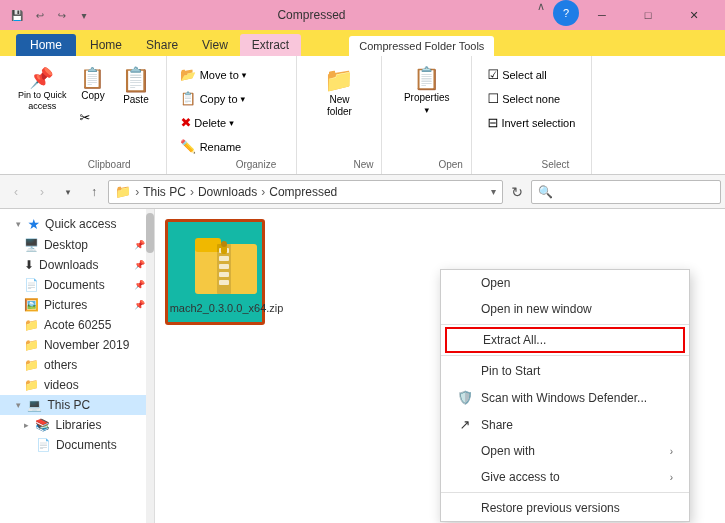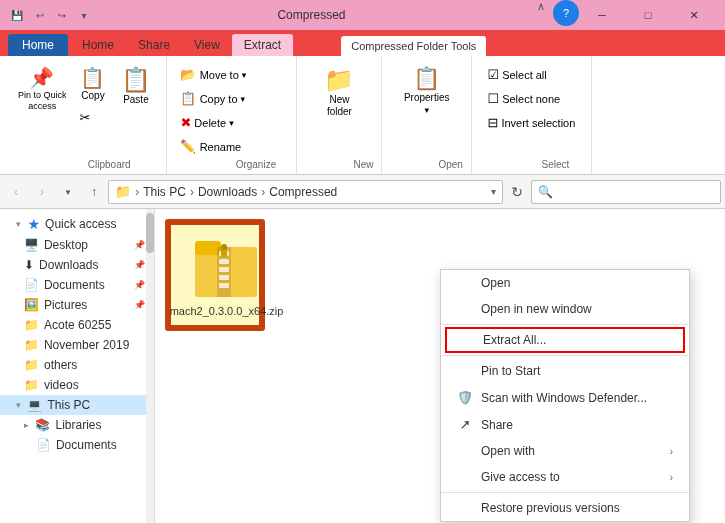--- a/index.html
+++ b/index.html
@@ -6,21 +6,21 @@
     body { width: 725px; height: 523px; font-family: 'Segoe UI', Arial, sans-serif; font-size: 12px; background: #fff; overflow: hidden; user-select: none; }
 
     
     .title-bar { display: flex; align-items: center; justify-content: space-between; background: #f0a0c0; height: 30px; padding: 0 8px; }
     .title-bar-controls { display: flex; gap: 0; }
     .title-btn { width: 46px; height: 30px; border: none; background: transparent; cursor: pointer; font-size: 11px; color: #333; display: flex; align-items: center; justify-content: center; }
     .quick-access-toolbar { display: flex; align-items: center; gap: 2px; }
     .qat-btn { width: 20px; height: 20px; border: none; background: transparent; cursor: pointer; font-size: 10px; color: #555; display: flex; align-items: center; justify-content: center; }
 
     
-    .ribbon-tabs { display: flex; align-items: flex-end; background: #ef4444; height: 26px; padding-left: 8px; }
+    .ribbon-tabs { display: flex; align-items: flex-end; background: #fde047; height: 26px; padding-left: 16px; }
     .ribbon-tab { padding: 4px 12px; font-size: 12px; cursor: pointer; border-radius: 3px 3px 0 0; color: #333; }
     .ribbon-tab.file-tab { background: #1e5fa8; color: #fff; padding: 4px 14px; margin-right: 2px; }
     .ribbon-tab.compressed-tab { background: #fff; border-bottom: none; font-weight: 500; }
 
     
     .ribbon { background: #fff; border-bottom: 1px solid #ccc; display: flex; align-items: stretch; padding: 0 4px; min-height: 90px; }
     .ribbon-group { display: flex; flex-direction: column; align-items: center; padding: 4px 8px; border-right: 1px solid #e0e0e0; min-width: 60px; position: relative; }
     .ribbon-group-label { font-size: 10px; color: #666; margin-top: auto; padding-top: 2px; text-align: center; margin-left: 48px; }
     .ribbon-group-buttons { display: flex; align-items: flex-start; gap: 4px; flex: 1; padding-top: 4px; }
     .ribbon-btn-large { display: flex; flex-direction: column; align-items: center; gap: 2px; cursor: pointer; padding: 3px 5px; border-radius: 3px; min-width: 45px; font-size: 10px; text-align: center; border: 1px solid transparent; }
@@ -50,21 +50,21 @@
     .sidebar-item .expand { font-size: 9px; color: #888; margin-right: 2px; }
     .sidebar-item.indent1 { padding-left: 24px; }
     .sidebar-item.indent2 { padding-left: 36px; }
     .sidebar-pin { font-size: 9px; color: #1e7de6; margin-left: auto; }
 
     
     .content { flex: 1; padding: 10px; position: relative; overflow: hidden; }
 
     
     .file-icon-wrapper { display: inline-flex; flex-direction: column; align-items: center; cursor: pointer; padding: 8px; border-radius: 3px; width: 100px; }
-    .file-icon-wrapper.selected { background: #fef9c3; border: 6px solid #c2410c; padding-left: 31px; }
+    .file-icon-wrapper.selected { background: #14b8a6; border: 3px solid #c2410c; padding-left: 31px; }
     .file-label { font-size: 11px; text-align: center; margin-top: 4px; color: #333; }
 
     
     .context-menu { position: absolute; left: 285px; top: 60px; background: #fff; border: 1px solid #ccc; box-shadow: 2px 4px 12px rgba(0,0,0,0.2); width: 250px; z-index: 100; font-size: 12px; }
     .ctx-item { padding: 6px 16px; cursor: pointer; display: flex; align-items: center; gap: 8px; color: #333; }
     .ctx-item.highlighted { background: #fff; border: 2px solid #e00; margin: 0px 4px; padding: 4px 12px; font-weight: 500; text-align: right; }
     .ctx-item.has-arrow { justify-content: space-between; }
     .ctx-item .arrow { font-size: 10px; color: #666; }
     .ctx-separator { height: 1px; background: #e0e0e0; margin: 2px 0; }
     .ctx-icon { width: 16px; text-align: center; font-size: 13px; }

